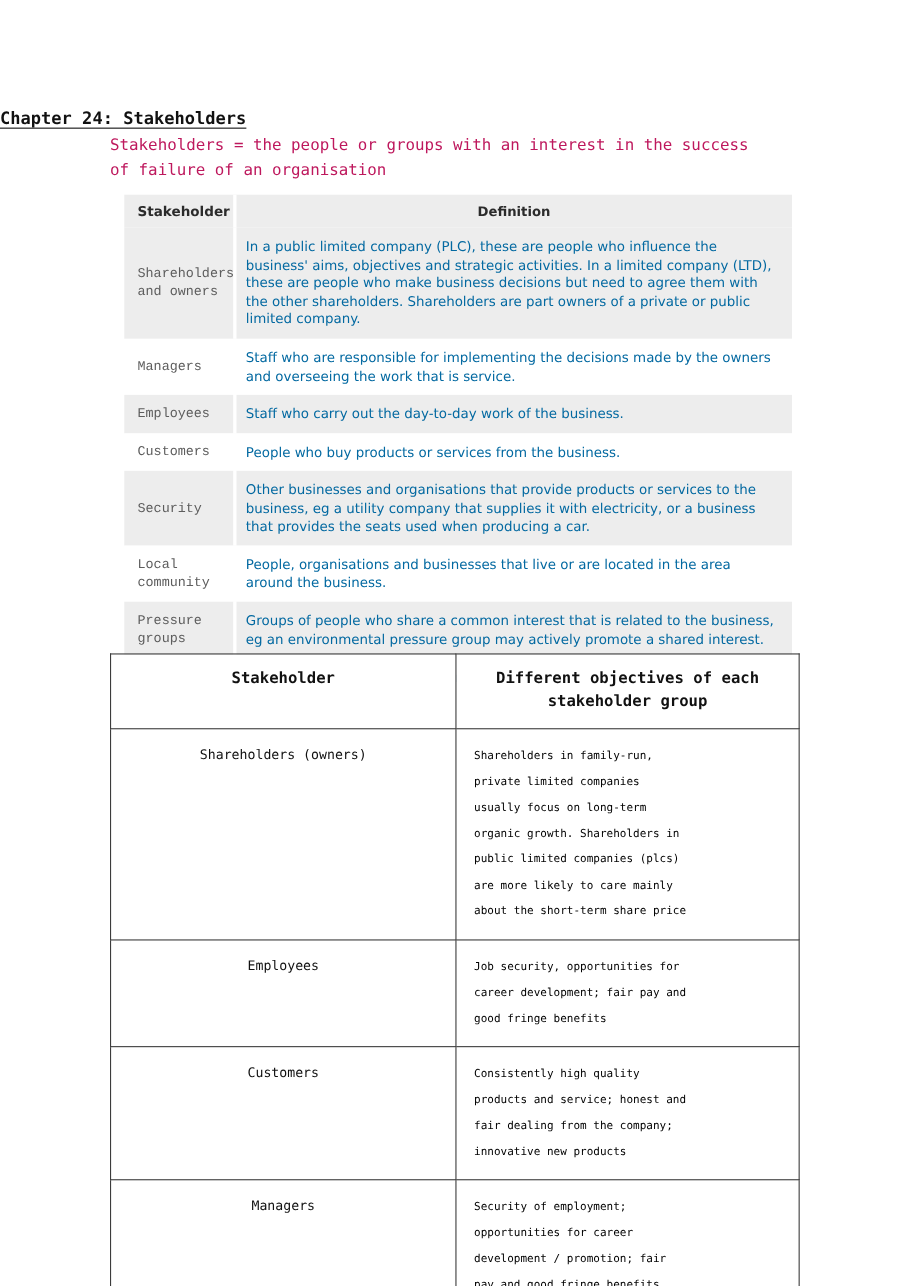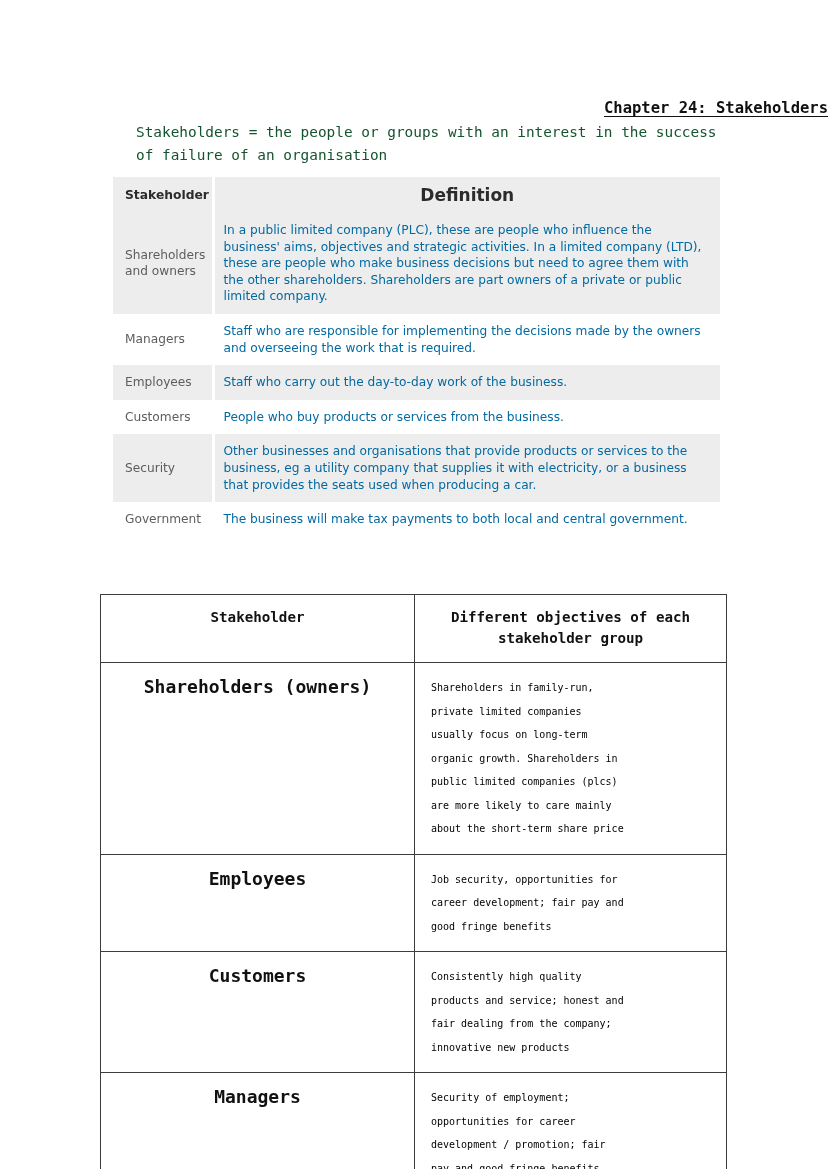--- a/index.html
+++ b/index.html
@@ -23,45 +23,44 @@
     height: 1169px;
     background: #fff;
   }
 
   
   .doc-title {
     position: absolute;
     left: 0;
     top: 99px;
     width: 828px;
-    text-align: right;
+    text-align: left;
     font-family: "DejaVu Sans Mono", monospace;
     font-size: 15.5px;
     font-weight: bold;
     color: #111111;
     letter-spacing: 0px;
   }
   .doc-title span.u {
     text-decoration: underline;
     text-underline-offset: 3px;
   }
 
   .intro {
     position: absolute;
     left: 100px;
     top: 121px;
     width: 628px;
     font-family: "DejaVu Sans Mono", monospace;
     font-size: 14.4px;
     line-height: 22.5px;
-    color: #14532d;
+    color: #be185d;
     text-align: justify;
     text-align-last: left;
     white-space: pre-wrap;
-    margin-left: 36px;
   }
 
   
   .t1-wrap {
     position: absolute;
     left: 113px;
     top: 177px;
     width: 607px;
   }
   table.t1 {
@@ -89,33 +88,34 @@
   }
 
   table.t1 th.h-stake {
     font-size: 12.3px;
     font-weight: bold;
     color: #2b2b2b;
     text-align: left;
     padding: 8px 6px 8px 12px;
   }
   table.t1 th.h-def {
-    font-size: 17px;
+    font-size: 12px;
     font-weight: bold;
     color: #2b2b2b;
     text-align: center;
     padding: 8px 6px 8px 6px;
     margin-top: 43px;
   }
   table.t1 td.stake {
     font-size: 12.2px;
     color: #5d5d5d;
     text-align: left;
     padding: 9px 6px 9px 12px;
     line-height: 16.5px;
+    font-family: Liberation Mono, monospace;
   }
   table.t1 td.def {
     font-size: 12.2px;
     color: #0369a1;
     text-align: left;
     padding: 9px 16px 9px 9px;
     line-height: 16.6px;
   }
   
   table.t1 td.stake, table.t1 th.h-stake {
@@ -146,22 +146,22 @@
   }
   table.t2 th.hdr {
     font-size: 14.2px;
     font-weight: bold;
     color: #111111;
     text-align: center;
     padding: 12px 14px 13px 14px;
     line-height: 21px;
   }
   table.t2 td.grp {
-    font-size: 18px;
-    font-weight: bold;
+    font-size: 12px;
+    font-weight: normal;
     color: #111111;
     text-align: center;
     padding: 13px 10px 13px 10px;
     line-height: 21px;
   }
   table.t2 td.obj {
     font-size: 10px;
     font-weight: normal;
     color: #000000;
     text-align: left;
@@ -192,33 +192,41 @@
           <th class="h-def">Definition</th>
         </tr>
       </thead>
       <tbody>
         <tr class="shade">
           <td class="stake">Shareholders and owners</td>
           <td class="def">In a public limited company (PLC), these are people who influence the business' aims, objectives and strategic activities. In a limited company (LTD), these are people who make business decisions but need to agree them with the other shareholders. Shareholders are part owners of a private or public limited company.</td>
         </tr>
         <tr class="plain">
           <td class="stake">Managers</td>
-          <td class="def">Staff who are responsible for implementing the decisions made by the owners and overseeing the work that is required.</td>
+          <td class="def">Staff who are responsible for implementing the decisions made by the owners and overseeing the work that is service.</td>
         </tr>
         <tr class="shade">
           <td class="stake">Employees</td>
           <td class="def">Staff who carry out the day-to-day work of the business.</td>
         </tr>
         <tr class="plain">
           <td class="stake">Customers</td>
           <td class="def">People who buy products or services from the business.</td>
         </tr>
         <tr class="shade">
           <td class="stake">Security</td>
           <td class="def">Other businesses and organisations that provide products or services to the business, eg a utility company that supplies it with electricity, or a business that provides the seats used when producing a car.</td>
+        </tr>
+        <tr class="plain">
+          <td class="stake">Local community</td>
+          <td class="def">People, organisations and businesses that live or are located in the area around the business.</td>
+        </tr>
+        <tr class="shade">
+          <td class="stake">Pressure groups</td>
+          <td class="def">Groups of people who share a common interest that is related to the business, eg an environmental pressure group may actively promote a shared interest.</td>
         </tr>
         <tr class="plain">
           <td class="stake">Government</td>
           <td class="def">The business will make tax payments to both local and central government.</td>
         </tr>
       </tbody>
     </table>
   </div>
 
   <div class="t2-wrap">

